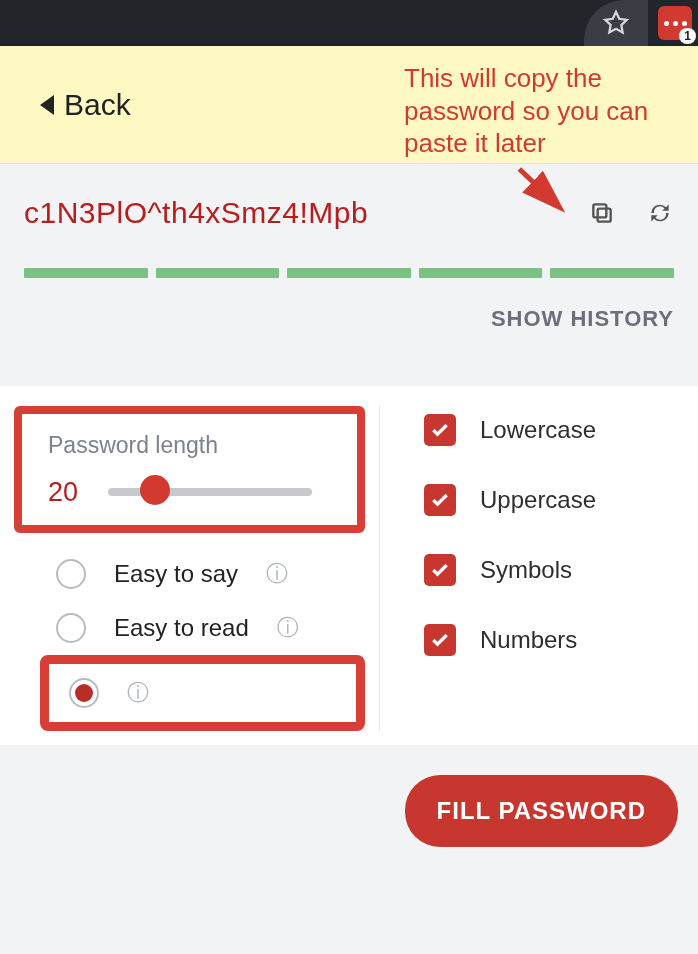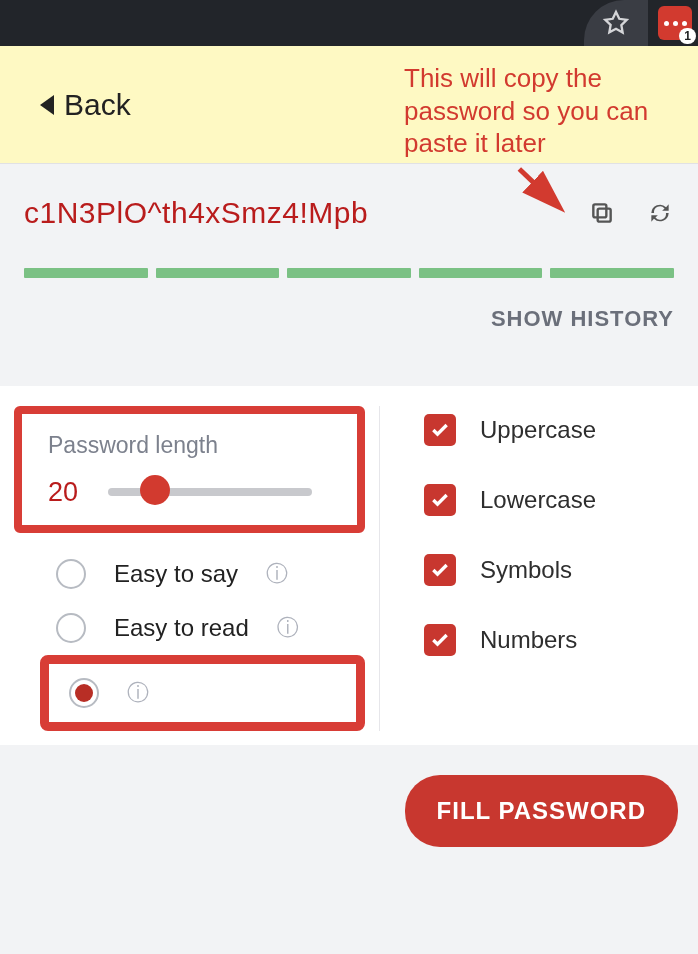--- a/index.html
+++ b/index.html
@@ -310,29 +310,29 @@
     </div>
   </div>
 
   <div class="col-right">
     <div class="check-row">
       <span class="check">
         <svg width="20" height="20" viewBox="0 0 24 24">
             <path d="M4 12l5 5L20 6" fill="none" stroke="#fff" stroke-width="4"></path>
           </svg>
       </span>
-      <span>Uppercase</span>
+      <span>Lowercase</span>
     </div>
     <div class="check-row">
       <span class="check">
         <svg width="20" height="20" viewBox="0 0 24 24">
             <path d="M4 12l5 5L20 6" fill="none" stroke="#fff" stroke-width="4"></path>
           </svg>
       </span>
-      <span>Lowercase</span>
+      <span>Uppercase</span>
     </div>
     <div class="check-row">
       <span class="check">
         <svg width="20" height="20" viewBox="0 0 24 24">
             <path d="M4 12l5 5L20 6" fill="none" stroke="#fff" stroke-width="4"></path>
           </svg>
       </span>
       <span>Symbols</span>
     </div>
     <div class="check-row">

